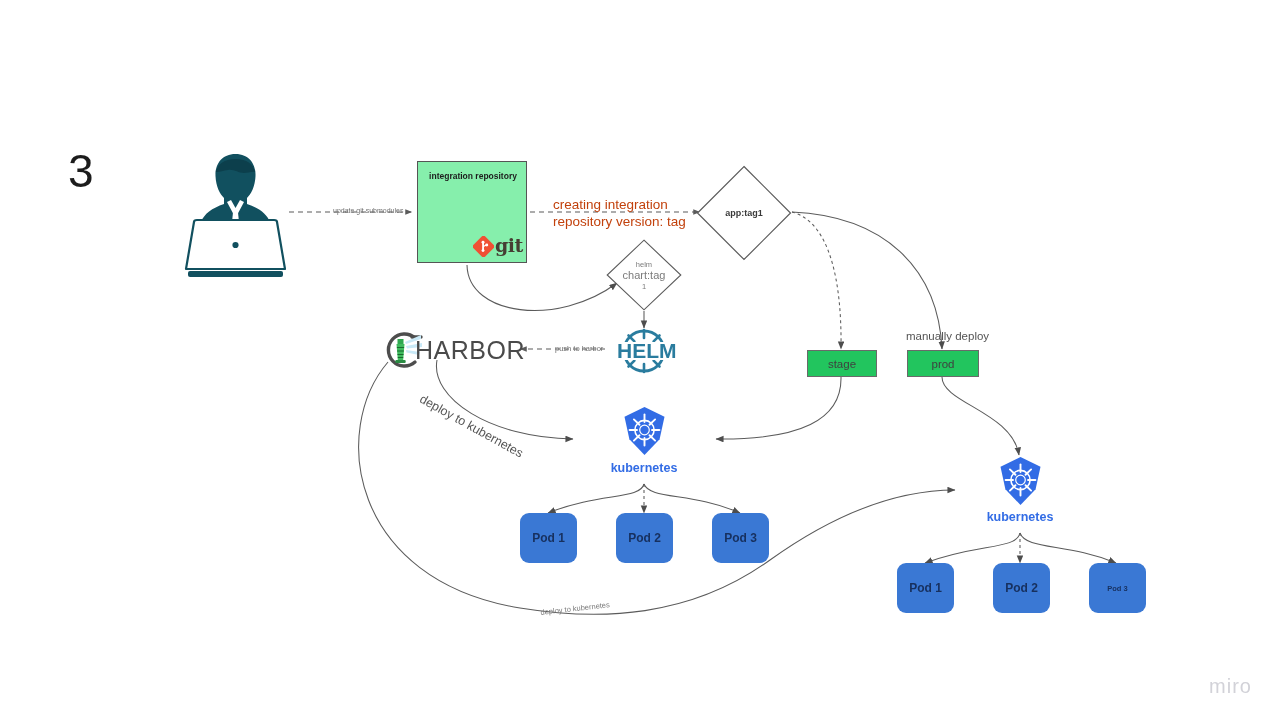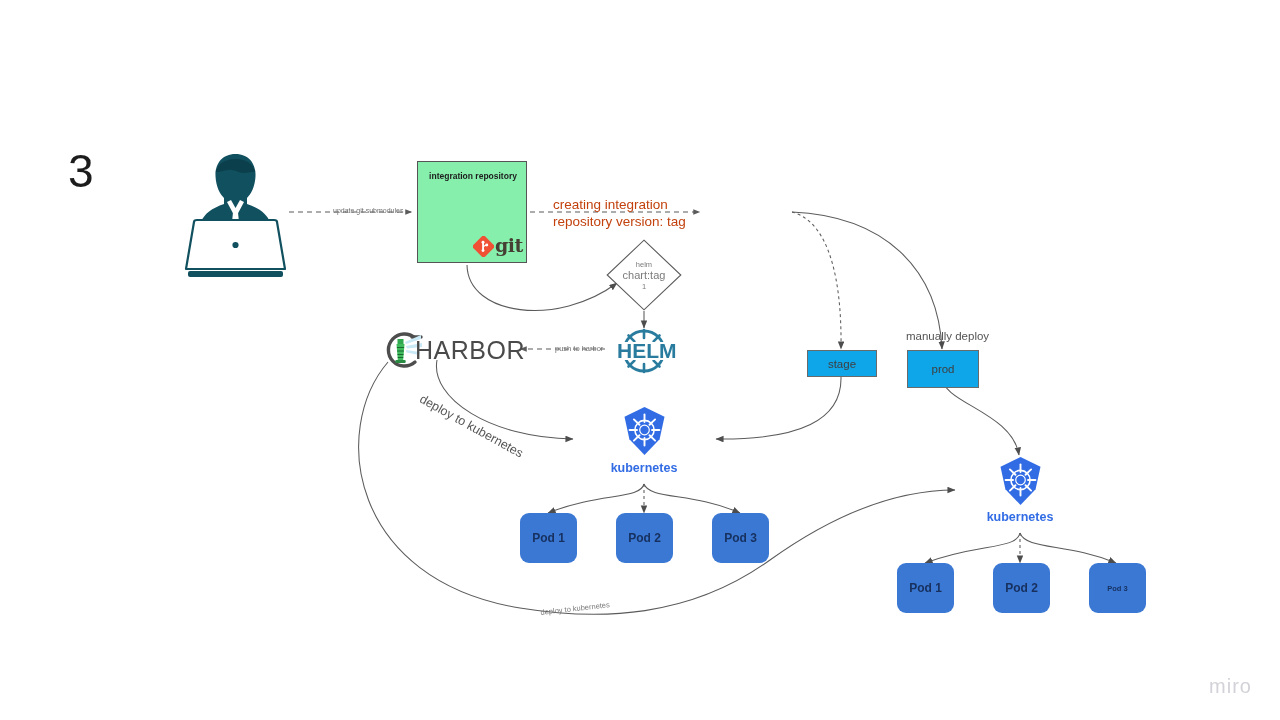--- a/index.html
+++ b/index.html
@@ -14,21 +14,21 @@
   .repo-list{position:absolute;left:0;top:31px;width:110px;text-align:center;font-size:7.5px;color:#7b7b7b;line-height:11.6px;}
   .git-logo{position:absolute;left:55px;top:74px;width:52px;height:22px;}
   .git-word{position:absolute;left:22px;top:-2px;font-family:"DejaVu Serif",serif;font-weight:bold;font-size:19px;color:#463f33;letter-spacing:-0.5px;}
 
   .lbl{position:absolute;color:#6e6e6e;white-space:nowrap;padding-left:20px;}
   .big-lbl{position:absolute;font-size:13.5px;color:#c2410c;line-height:17px;white-space:nowrap;}
 
   .diamond{position:absolute;}
   .diamond .dtxt{position:absolute;left:0;top:0;width:100%;height:100%;display:flex;flex-direction:column;align-items:center;justify-content:center;text-align:center;}
 
-  .envbox{position:absolute;border:1.3px solid #6a6a6a;background:#0ea5e9;box-sizing:border-box;display:flex;align-items:center;justify-content:center;font-size:11.5px;color:#3f3f3f;}
+  .envbox{position:absolute;border:1.3px solid #6a6a6a;background:#22c55e;box-sizing:border-box;display:flex;align-items:center;justify-content:center;font-size:11.5px;color:#3f3f3f;}
 
   .pod{position:absolute;background:#3a78d4;display:flex;align-items:center;justify-content:center;font-weight:bold;color:#17305e;border-radius:9px;}
 
   .k8s-label{position:absolute;font-size:12.5px;font-weight:bold;color:#326ce5;text-align:center;}
 
   .harbor-word{position:absolute;font-size:25px;color:#4a4a4a;letter-spacing:0.5px;font-family:"Liberation Sans",sans-serif;}
 
   .helm-word{position:absolute;font-size:21px;font-weight:bold;color:#2a7c9e;letter-spacing:0px;font-family:"Liberation Sans",sans-serif;}
 
   .miro{position:absolute;right:28px;bottom:22px;font-size:20px;color:#d2d2d8;letter-spacing:1px;}
@@ -119,20 +119,28 @@
 
   <div class="lbl" style="left:313px;top:207px;font-size:7px;">update git submodules</div>
   <div class="big-lbl" style="left:553px;top:196px;">creating integration</div>
   <div class="big-lbl" style="left:553px;top:213px;">repository version: tag</div>
   <div class="lbl" style="left:535px;top:344px;font-size:7.5px;">push to harbor</div>
   <div class="lbl" style="left:886px;top:330px;font-size:11.5px;color:#545454;">manually deploy</div>
 
   <div style="position:absolute;left:424px;top:392px;transform:rotate(29deg);transform-origin:left top;font-size:12.5px;color:#555;white-space:nowrap;">deploy to kubernetes</div>
   <div style="position:absolute;left:540px;top:608px;transform:rotate(-6.5deg);transform-origin:left top;font-size:7.5px;color:#7a7a7a;white-space:nowrap;">deploy to kubernetes</div>
 
+  <div class="diamond" style="left:696px;top:165px;width:96px;height:96px;">
+    <svg viewBox="0 0 96 96" width="96" height="96" style="position:absolute;left:0;top:0;">
+      <path d="M48 1.5 L94.5 48 L48 94.5 L1.5 48 Z" fill="#ffffff" stroke="#5b5b5b" stroke-width="1.2"></path>
+    </svg>
+    <div class="dtxt">
+      <span style="font-size:9px;font-weight:bold;color:#3a3a3a;">app:tag1</span>
+    </div>
+  </div>
 
   <div class="diamond" style="left:606px;top:239px;width:76px;height:72px;">
     <svg viewBox="0 0 76 72" width="76" height="72" style="position:absolute;left:0;top:0;">
       <path d="M38 1.2 L74.8 36 L38 70.8 L1.2 36 Z" fill="#ffffff" stroke="#5b5b5b" stroke-width="1.1"></path>
     </svg>
     <div class="dtxt" style="line-height:11px;">
       <span style="font-size:7.5px;color:#7b7b7b;">helm</span>
       <span style="font-size:11px;color:#7b7b7b;">chart:tag</span>
       <span style="font-size:7.5px;color:#7b7b7b;">1</span>
     </div>
@@ -177,21 +185,21 @@
         </g>
         <rect x="14.3" y="31" width="10.4" height="3" rx="1" fill="#2a8c43"></rect>
       </g>
     </svg>
   </div>
   <div class="harbor-word" style="left:415px;top:336px;">HARBOR</div>
 
   <div class="envbox" style="left:807px;top:350px;width:70px;height:27px;">
     <span>stage</span>
   </div>
-  <div class="envbox" style="left:907px;top:350px;width:72px;height:38px;">
+  <div class="envbox" style="left:907px;top:350px;width:72px;height:27px;">
     <span>prod</span>
   </div>
 
   <div style="position:absolute;left:621px;top:406px;width:47px;height:50px;">
     <svg viewBox="0 0 47 50" width="47" height="50">
       <path d="M23.5 1 L43.5 10.8 L38.6 33.2 L23.5 49 L8.4 33.2 L3.5 10.8 Z" fill="#326ce5"></path>
       <g fill="#ffffff">
         <circle cx="23.5" cy="24" r="5.4"></circle>
         <g stroke="#ffffff" stroke-width="1.9" fill="none" stroke-linecap="round">
           <path d="M23.5 8.5 L23.5 16"></path>

